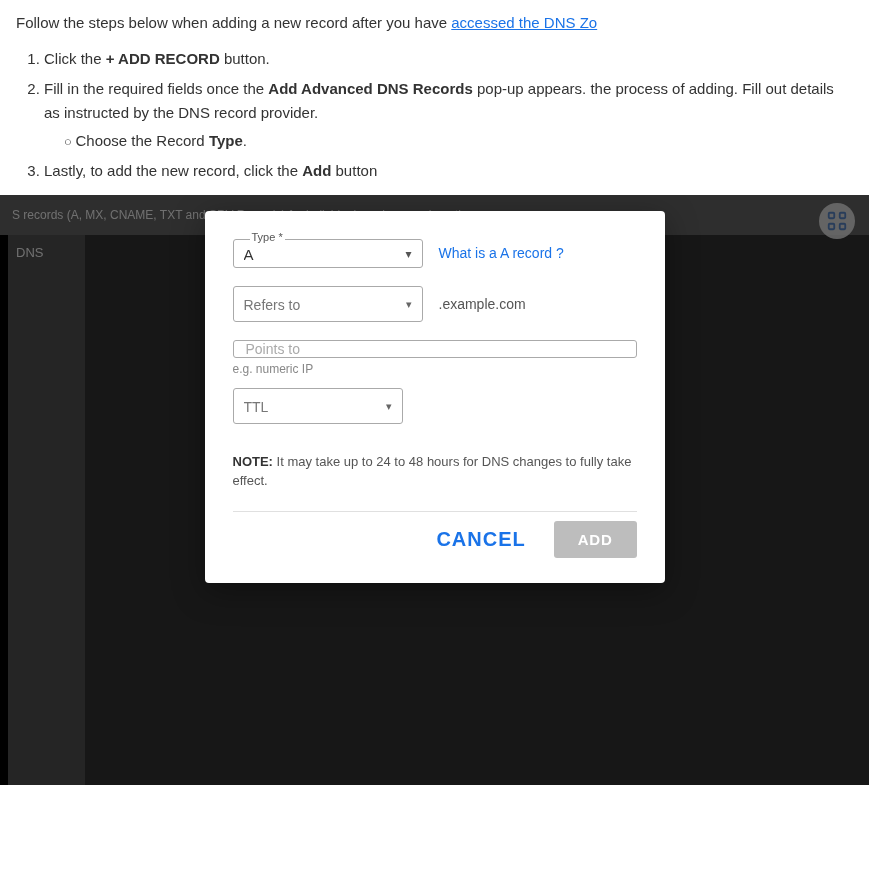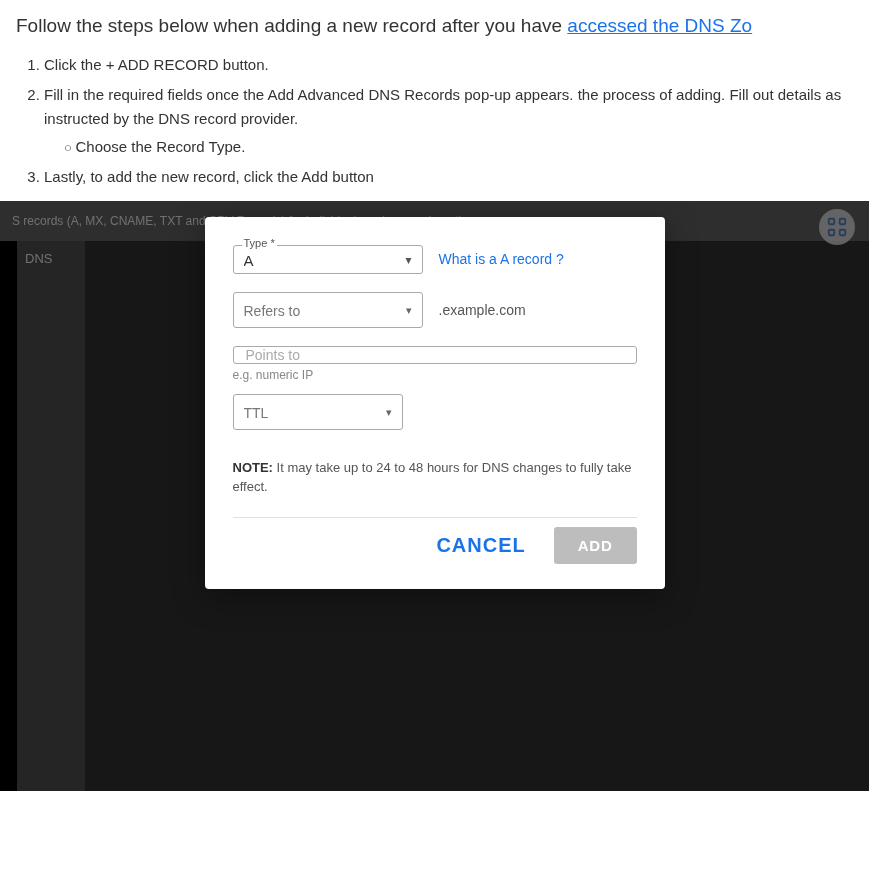--- a/index.html
+++ b/index.html
@@ -15,21 +15,21 @@
     }
 
     .instructions-area {
       padding: 12px 16px 0 16px;
       background: #fff;
       position: relative;
       z-index: 1;
     }
 
     .intro-text {
-      font-size: 19px;
+      font-size: 15px;
       line-height: 1.5;
       margin-bottom: 12px;
     }
 
     .intro-text a {
       color: #1a73e8;
       text-decoration: underline;
     }
 
     ol {
@@ -37,21 +37,21 @@
       margin-bottom: 12px;
     }
 
     ol li {
       font-size: 15px;
       line-height: 1.6;
       margin-bottom: 6px;
     }
 
     ol li b, ol li strong {
-      font-weight: normal;
+      font-weight: bold;
     }
 
     ul.sub-list {
       list-style: none;
       padding-left: 20px;
       margin: 4px 0 4px 0;
     }
 
     ul.sub-list li {
       font-size: 15px;
@@ -114,21 +114,21 @@
 
     .scan-icon-svg {
       width: 22px;
       height: 22px;
     }
 
     
     .dns-panel-behind {
       position: absolute;
       top: 40px;
-      left: 17px;
+      left: 8px;
       width: 85px;
       height: 100%;
       background: #444;
     }
 
     .dns-label {
       color: #ccc;
       font-size: 13px;
       padding: 10px 8px;
     }
@@ -194,21 +194,21 @@
       position: relative;
       border: 1px solid #aaa;
       border-radius: 3px;
       padding: 6px 10px 4px 10px;
       min-width: 190px;
     }
 
     .field-label-float .float-label {
       position: absolute;
       top: -9px;
-      left: 8px;
+      left: 16px;
       background: #fff;
       font-size: 11px;
       color: #555;
       padding: 0 2px;
     }
 
     .field-label-float select,
     .field-label-float input {
       border: none;
       outline: none;

